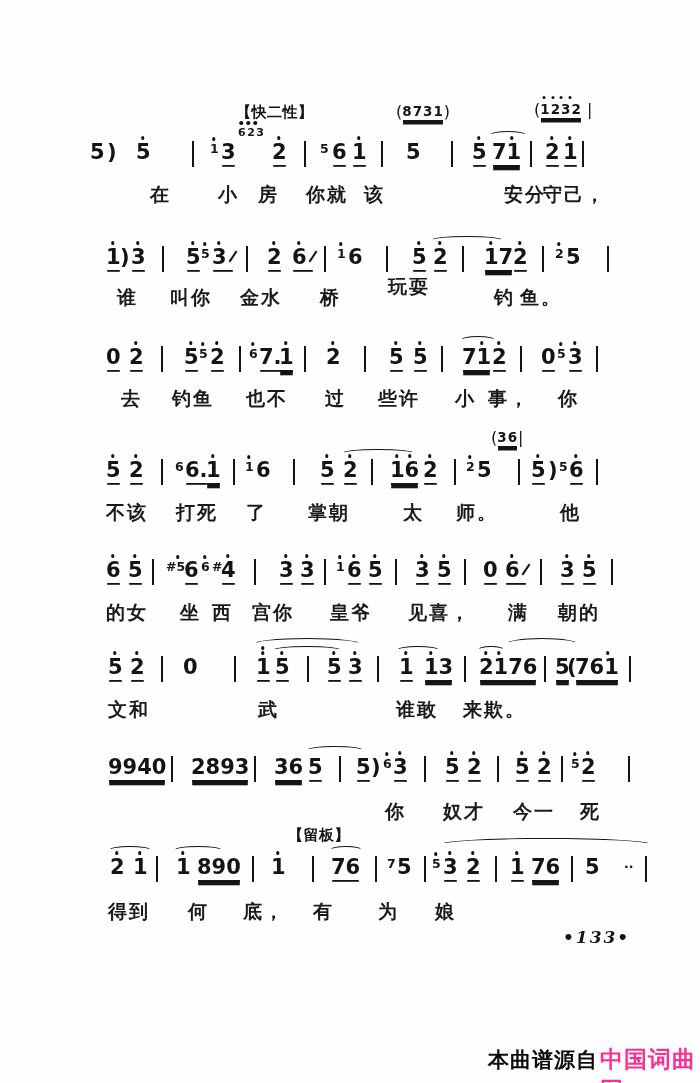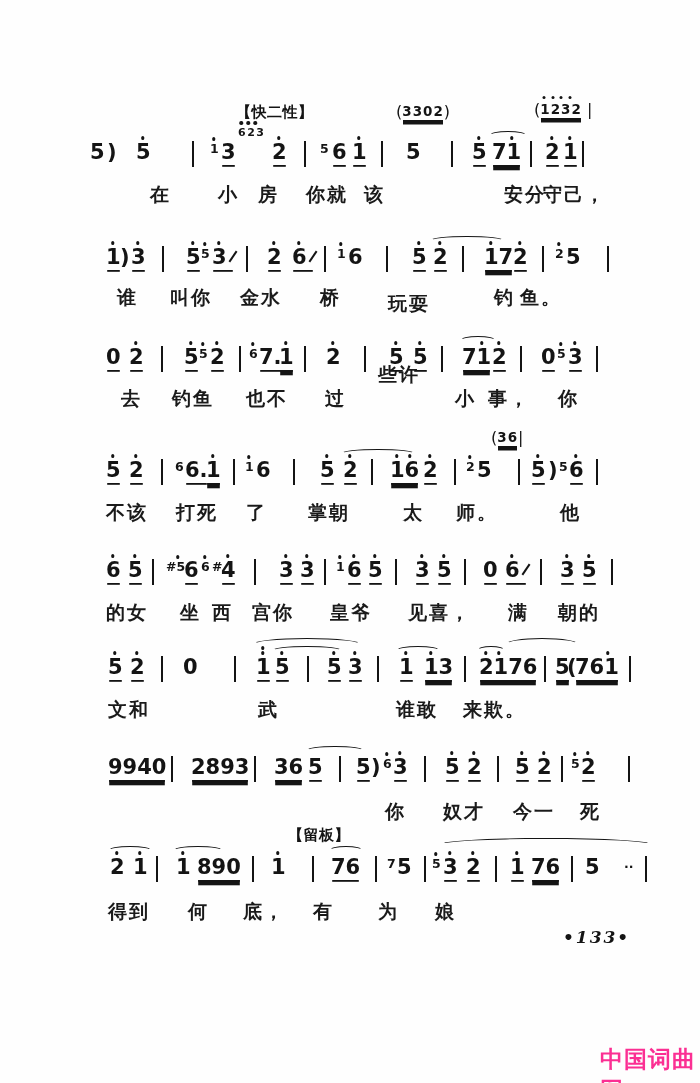--- a/index.html
+++ b/index.html
@@ -28,21 +28,21 @@
   .wm-black{position:absolute;font:700 21px "Liberation Sans",sans-serif;color:#0c0c0c;letter-spacing:1px;}
   .wm-pink{position:absolute;font:700 23px "Liberation Sans",sans-serif;letter-spacing:1px;cursor:pointer;}
 </style>
 </head>
 <body>
 
 <div class="page">
   <div id="score">
       <div class="sys">
         <div class="tmark" style="left: 236px; top: 103px;">【快二性】</div>
-        <div class="nmark" style="left: 396px; top: 102px;"><span class="np">(</span><span class="nd">3302</span><span class="np">)</span></div>
+        <div class="nmark" style="left: 396px; top: 102px;"><span class="np">(</span><span class="nd">8731</span><span class="np">)</span></div>
         <div class="nmark" style="left: 534px; top: 100px;"><span class="np">(</span><span class="nd">1232<i class="d" style="left: 0.31em;"></i><i class="d" style="left: 0.93em;"></i><i class="d" style="left: 1.55em;"></i><i class="d" style="left: 2.17em;"></i></span><span class="np"> |</span></div>
         <div class="tok" style="left: 90px; top: 142px;">5</div>
         <div class="tok" style="left: 107px; top: 142px;">)</div>
         <div class="tok" style="left: 136px; top: 142px;">5<i class="d" style="left: 0.31em;"></i></div>
         <div class="bar" style="left: 192px; top: 141px;"></div>
         <div class="tok s" style="left: 210px; top: 143px;">1<i class="d" style="left: 0.31em;"></i></div>
         <div class="tok u1" style="left: 221px; top: 142px;">3</div>
         <div class="tok o" style="left: 238px; top: 127px;">623<i class="d" style="left: 0.31em;"></i><i class="d" style="left: 0.93em;"></i><i class="d" style="left: 1.55em;"></i></div>
         <div class="tok u1" style="left: 272px; top: 142px;">2<i class="d" style="left: 0.31em;"></i></div>
         <div class="bar" style="left: 304px; top: 141px;"></div>
@@ -89,21 +89,21 @@
         <div class="tok u1" style="left: 513px; top: 247px;">2<i class="d" style="left: 0.31em;"></i></div>
         <div class="bar" style="left: 542px; top: 246px;"></div>
         <div class="tok s" style="left: 555px; top: 248px;">2<i class="d" style="left: 0.31em;"></i></div>
         <div class="tok" style="left: 566px; top: 247px;">5</div>
         <div class="bar" style="left: 607px; top: 246px;"></div>
         <div class="arc" style="left: 430px; top: 236px; width: 74px;"></div>
         <div class="lyr" style="left: 117px; top: 287px;">谁</div>
         <div class="lyr" style="left: 170px; top: 287px;">叫你</div>
         <div class="lyr" style="left: 240px; top: 287px;">金水</div>
         <div class="lyr" style="left: 320px; top: 287px;">桥</div>
-        <div class="lyr" style="left: 388px; top: 293px;">玩耍</div>
+        <div class="lyr" style="left: 388px; top: 276px;">玩耍</div>
         <div class="lyr" style="left: 494px; top: 287px;">钓</div>
         <div class="lyr" style="left: 520px; top: 287px;">鱼。</div>
       </div>
       <div class="sys">
         <div class="tok u1" style="left: 106px; top: 347px;">0</div>
         <div class="tok u1" style="left: 129px; top: 347px;">2<i class="d" style="left: 0.31em;"></i></div>
         <div class="bar" style="left: 161px; top: 346px;"></div>
         <div class="tok u1" style="left: 184px; top: 347px;">5<i class="d" style="left: 0.31em;"></i></div>
         <div class="tok s" style="left: 199px; top: 348px;">5<i class="d" style="left: 0.31em;"></i></div>
         <div class="tok u1" style="left: 210px; top: 347px;">2<i class="d" style="left: 0.31em;"></i></div>
@@ -122,21 +122,21 @@
         <div class="bar" style="left: 520px; top: 346px;"></div>
         <div class="tok u1" style="left: 541px; top: 347px;">0</div>
         <div class="tok s" style="left: 557px; top: 348px;">5<i class="d" style="left: 0.31em;"></i></div>
         <div class="tok u1" style="left: 568px; top: 347px;">3<i class="d" style="left: 0.31em;"></i></div>
         <div class="bar" style="left: 596px; top: 346px;"></div>
         <div class="arc" style="left: 460px; top: 336px; width: 36px;"></div>
         <div class="lyr" style="left: 121px; top: 388px;">去</div>
         <div class="lyr" style="left: 172px; top: 388px;">钓鱼</div>
         <div class="lyr" style="left: 246px; top: 388px;">也不</div>
         <div class="lyr" style="left: 325px; top: 388px;">过</div>
-        <div class="lyr" style="left: 378px; top: 364px;">些许</div>
+        <div class="lyr" style="left: 378px; top: 388px;">些许</div>
         <div class="lyr" style="left: 455px; top: 388px;">小</div>
         <div class="lyr" style="left: 488px; top: 388px;">事，</div>
         <div class="lyr" style="left: 558px; top: 388px;">你</div>
       </div>
       <div class="sys">
         <div class="nmark" style="left: 491px; top: 428px;"><span class="np">(</span><span class="nd">36</span><span class="np">|</span></div>
         <div class="tok u1" style="left: 106px; top: 460px;">5<i class="d" style="left: 0.31em;"></i></div>
         <div class="tok u1" style="left: 129px; top: 460px;">2<i class="d" style="left: 0.31em;"></i></div>
         <div class="bar" style="left: 161px; top: 459px;"></div>
         <div class="tok s" style="left: 175px; top: 461px;">6</div>
@@ -294,14 +294,15 @@
         <div class="arc hi" style="left: 440px; top: 838px; width: 212px;"></div>
         <div class="lyr" style="left: 108px; top: 901px;">得到</div>
         <div class="lyr" style="left: 188px; top: 901px;">何</div>
         <div class="lyr" style="left: 243px; top: 901px;">底，</div>
         <div class="lyr" style="left: 313px; top: 901px;">有</div>
         <div class="lyr" style="left: 378px; top: 901px;">为</div>
         <div class="lyr" style="left: 435px; top: 901px;">娘</div>
       </div>
     </div>
   <div class="pagenum" id="pagenum" style="left: 563px; top: 927px;">•133•</div>
+  <div class="wm-black" id="wmblack" style="left: 488px; top: 1046px;">本曲谱源自</div>
   <div class="wm-pink" id="wmpink" style="left: 600px; top: 1044px; color: rgb(251, 47, 147);">中国词曲网</div>
 </div>
 
 </body></html>

